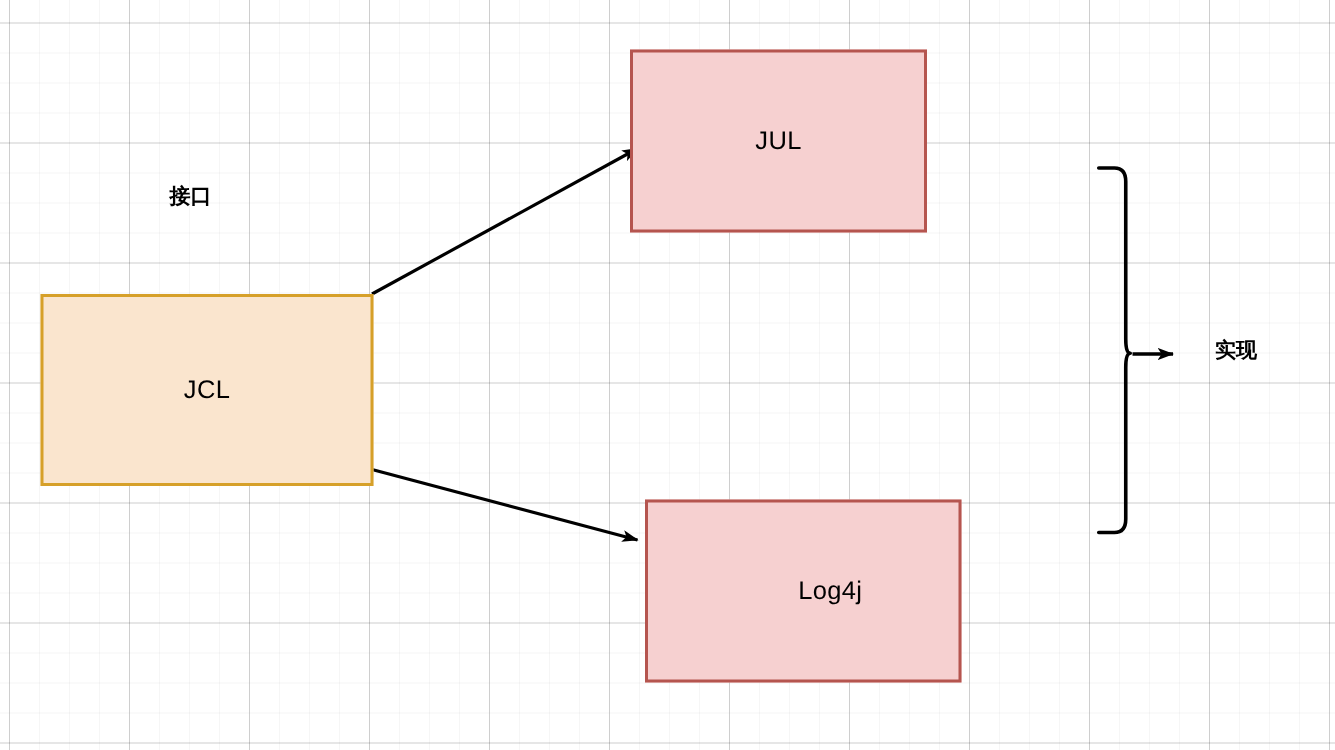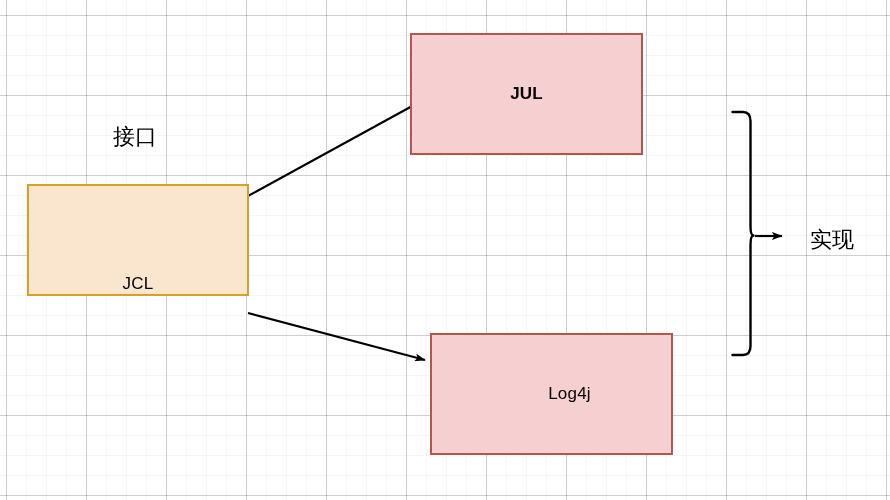--- a/index.html
+++ b/index.html
@@ -35,50 +35,49 @@
     box-sizing: border-box;
     display: flex;
     align-items: center;
     justify-content: center;
     font-size: 17px;
     color: #000000;
     letter-spacing: 0.2px;
   }
   .node-jcl {
     left: 27px;
-    top: 184px;
+    top: 196px;
     width: 222px;
-    height: 112px;
+    height: 128px;
     background: #FAE5CE;
     border: 2px solid #D6A029;
-    align-items: flex-end;
   }
   .node-jul {
-    left: 410px;
+    left: 420px;
     top: 33px;
-    width: 233px;
+    width: 198px;
     height: 122px;
     background: #F6D0D0;
     border: 2px solid #B5554F;
-    font-weight: bold;
   }
   .node-log4j {
     left: 430px;
     top: 333px;
-    width: 243px;
+    width: 211px;
     height: 122px;
     background: #F6D0D0;
     border: 2px solid #B5554F;
     padding-left: 36px;
   }
   .free-label {
     position: absolute;
     color: #000000;
-    font-size: 22px;
+    font-size: 14px;
     white-space: nowrap;
+    font-weight: bold;
   }
   .label-interface {
     left: 113px;
     top: 122px;
   }
   .label-impl {
     left: 810px;
     top: 225px;
     text-align: center;
   }

